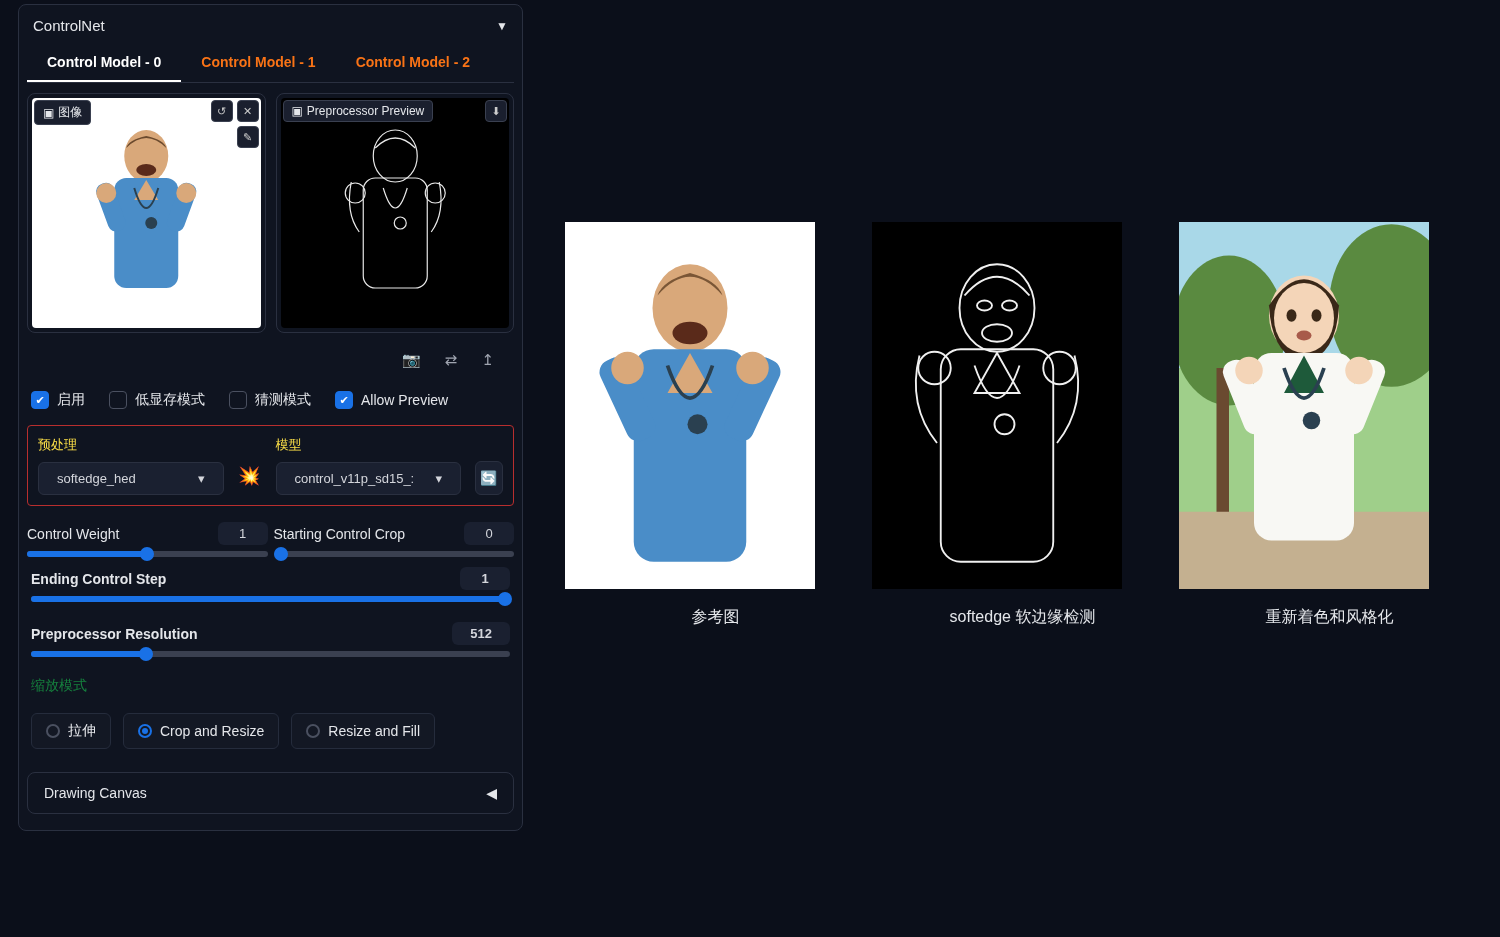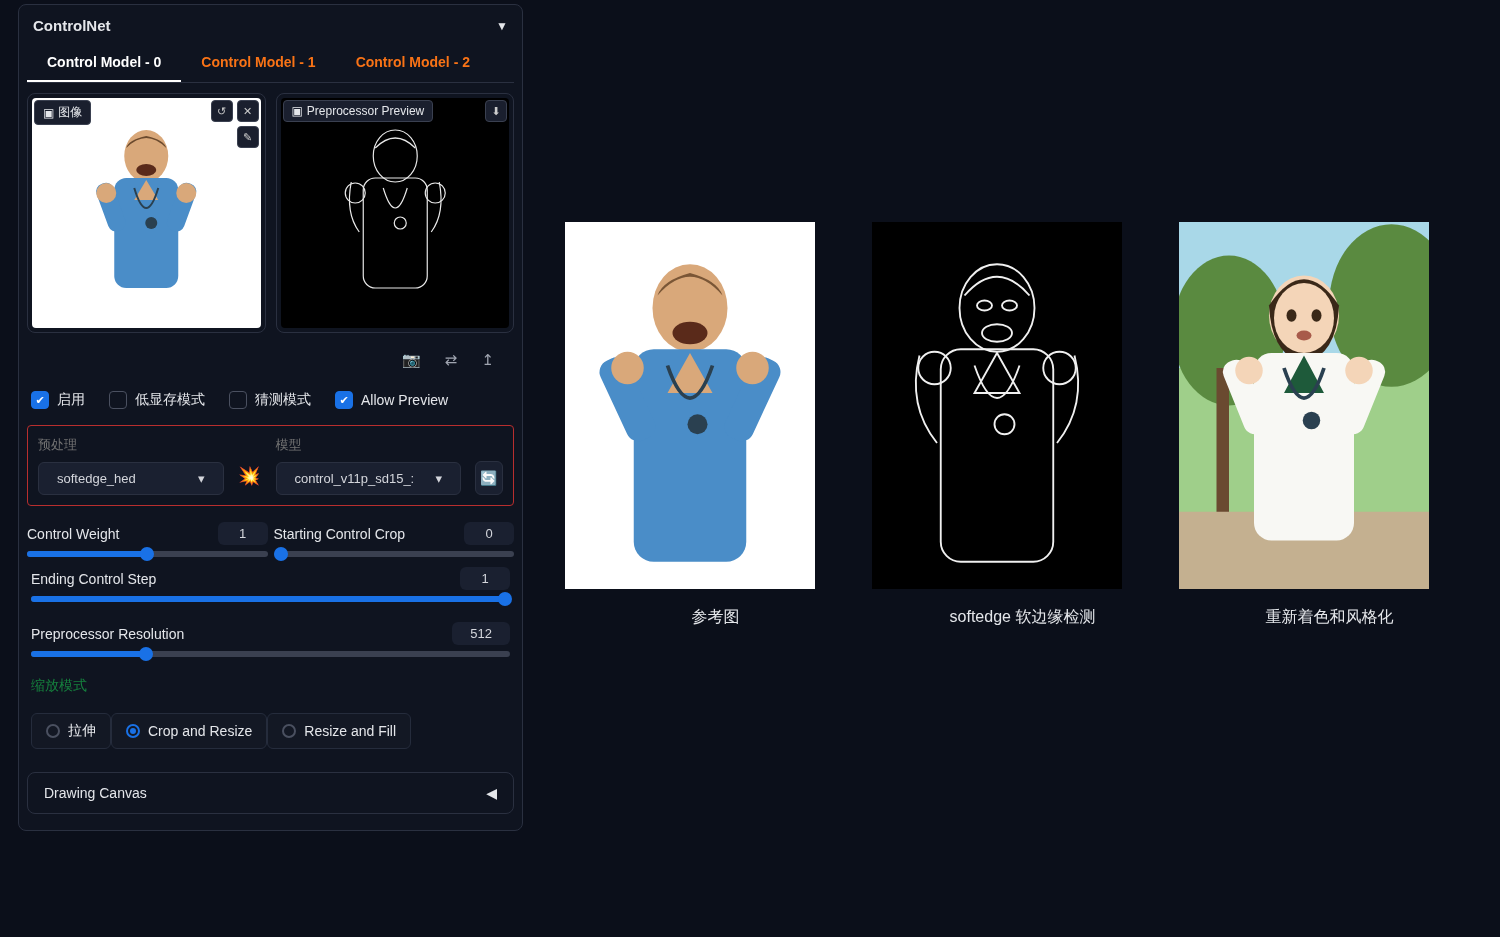--- a/index.html
+++ b/index.html
@@ -18,21 +18,21 @@
       background: #0f1420;
       border: 1px solid #2a3040;
       border-radius: 8px;
       padding: 4px 8px 16px 8px;
     }
     .panel-header {
       display: flex;
       justify-content: space-between;
       align-items: center;
       padding: 8px 6px 10px 6px;
-      font-weight: 700;
+      font-weight: 400;
       font-size: 15px;
     }
     .caret-down { font-size: 12px; }
     .tabs { display: flex; gap: 0; border-bottom: 1px solid #2a3040; margin-bottom: 10px; }
     .tab {
       padding: 10px 20px;
       color: #f97316;
       cursor: pointer;
       font-size: 14px;
       font-weight: 700;
@@ -122,21 +122,21 @@
     .red-box {
       border: 1px solid #b82e2e;
       border-radius: 4px;
       padding: 10px;
       display: flex;
       gap: 14px;
       align-items: flex-end;
       margin-bottom: 10px;
     }
     .red-col { flex: 1; display: flex; flex-direction: column; gap: 8px; }
-    .field-label { color: #737373; font-size: 13px; }
+    .field-label { color: #fde047; font-size: 13px; }
     .dropdown {
       background: #1a2030;
       border: 1px solid #2a3040;
       border-radius: 6px;
       padding: 8px 18px;
       display: flex;
       justify-content: space-between;
       align-items: center;
       font-size: 13px;
       color: #d4d6dc;
@@ -174,23 +174,23 @@
       background: #1971e6;
       border-radius: 3px;
     }
     .slider-thumb {
       position: absolute; top: 50%;
       width: 14px; height: 14px;
       background: #1971e6;
       border-radius: 50%;
       transform: translate(-50%, -50%);
     }
-    .slider-block { margin-bottom: 14px; padding: 0 4px; }
+    .slider-block { margin-bottom: 14px; padding: 0 4px; font-weight: bold; }
     .scale-label { padding: 6px 0 10px 4px; font-size: 14px; color: #15803d; }
-    .radio-row { display: flex; padding: 8px 4px 14px 4px; }
+    .radio-row { display: flex; gap: 12px; padding: 8px 4px 14px 4px; }
     .radio-item {
       display: flex; align-items: center; gap: 8px;
       background: #131824;
       border: 1px solid #252c3c;
       border-radius: 6px;
       padding: 8px 14px;
     }
     .radio-circ {
       width: 14px; height: 14px;
       border-radius: 50%;

